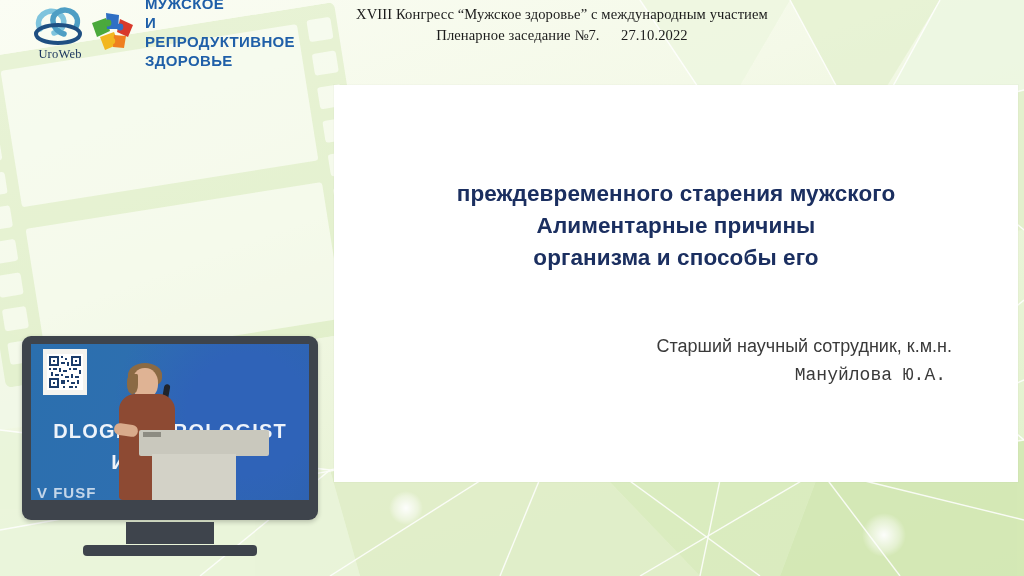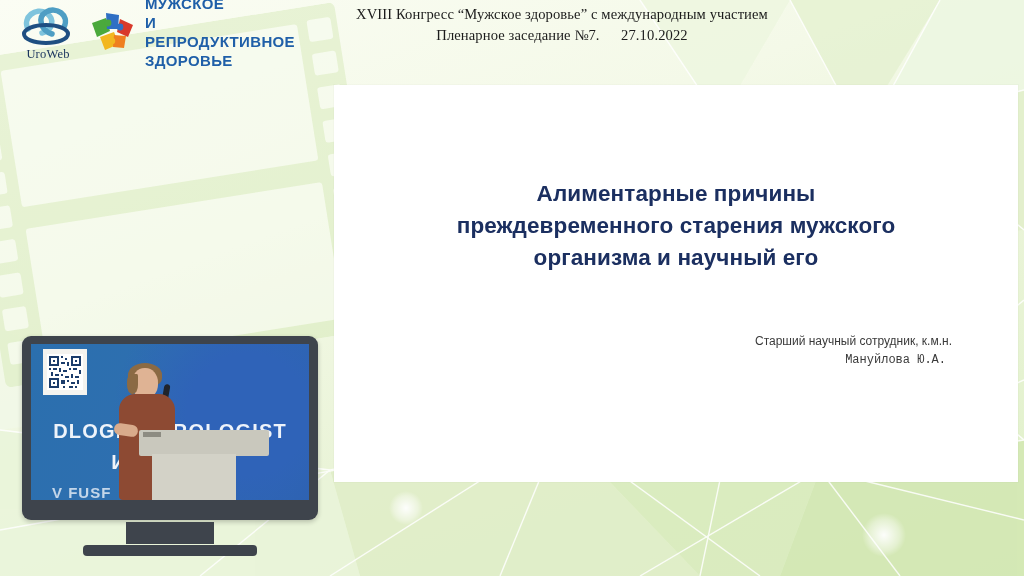--- a/index.html
+++ b/index.html
@@ -44,21 +44,21 @@
     font-family: "Liberation Serif", serif;
     color: #1c1c1c;
     font-size: 14.6px;
     line-height: 1.42;
     letter-spacing: .1px;
   }
   .header-line2 .sep { display: inline-block; width: 14px; }
 
   
   .logo-uroweb {
-    position: absolute; left: 12px; top: 3px;
+    position: absolute; left: 24px; top: 3px;
     width: 72px; height: 58px;
   }
   .logo-uroweb svg { display:block; width:100%; height:100%; }
   .uroweb-word {
     position: absolute; left: 0; bottom: -1px; width: 100%;
     text-align: center;
     font-family: "Liberation Serif", serif;
     font-size: 12.5px;
     color: #16315c;
     letter-spacing: .2px;
@@ -94,21 +94,21 @@
     color: #1b2f60;
     line-height: 1.42;
     letter-spacing: .1px;
   }
   .slide-byline {
     position: absolute;
     left: 90px; top: 247px;
     width: 528px;
     text-align: right;
     color: #3a3a3a;
-    font-size: 12px;
+    font-size: 18px;
     line-height: 1.62;
   }
   .byline-name { padding-right: 6px; font-family: Liberation Mono, monospace; }
 
   
   .monitor {
     position: absolute;
     left: 22px; top: 336px;
     width: 296px; height: 220px;
   }
@@ -168,21 +168,21 @@
   .vid-line2 {
     position: absolute; left: 0; top: 106px; width: 100%;
     text-align: center;
     color: #eef3fa;
     font-size: 21px;
     font-weight: bold;
     letter-spacing: 1.2px;
     white-space: nowrap;
   }
   .vid-line3 {
-    position: absolute; left: 21px; top: 140px;
+    position: absolute; left: 6px; top: 140px;
     color: #dfe8f4;
     font-size: 15px;
     font-weight: bold;
     letter-spacing: 1px;
     opacity: .85;
   }
   
   .spk-head {
     position: absolute; left: 101px; top: 24px;
     width: 26px; height: 30px;
@@ -362,23 +362,23 @@
     <div class="header-line1">XVIII Конгресс “Мужское здоровье” с международным участием</div>
     <div class="header-line2">
       <span>Пленарное заседание №7.</span>
       <span class="sep"></span>
       <span>27.10.2022</span>
     </div>
   </div>
 
   <div class="slide">
     <div class="slide-title">
+      <div>преждевременного старения мужского</div>
       <div>Алиментарные причины</div>
-      <div>преждевременного старения мужского</div>
-      <div>организма и научный его</div>
+      <div>организма и способы его</div>
     </div>
     <div class="slide-byline">
       <div>Старший научный сотрудник, к.м.н.</div>
       <div class="byline-name">Мануйлова Ю.А.</div>
     </div>
   </div>
 
   <div class="monitor">
     <div class="monitor-body">
       <div class="monitor-screen">

